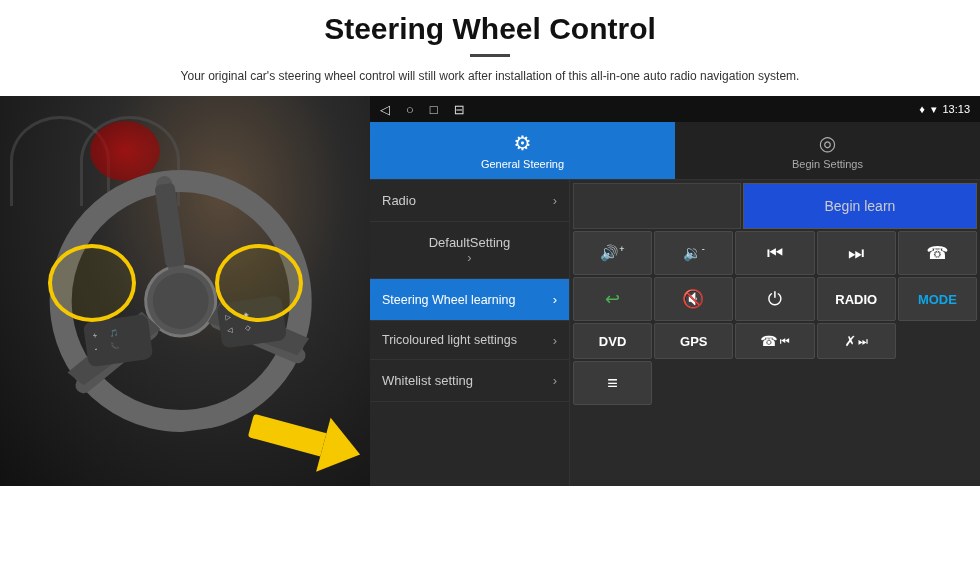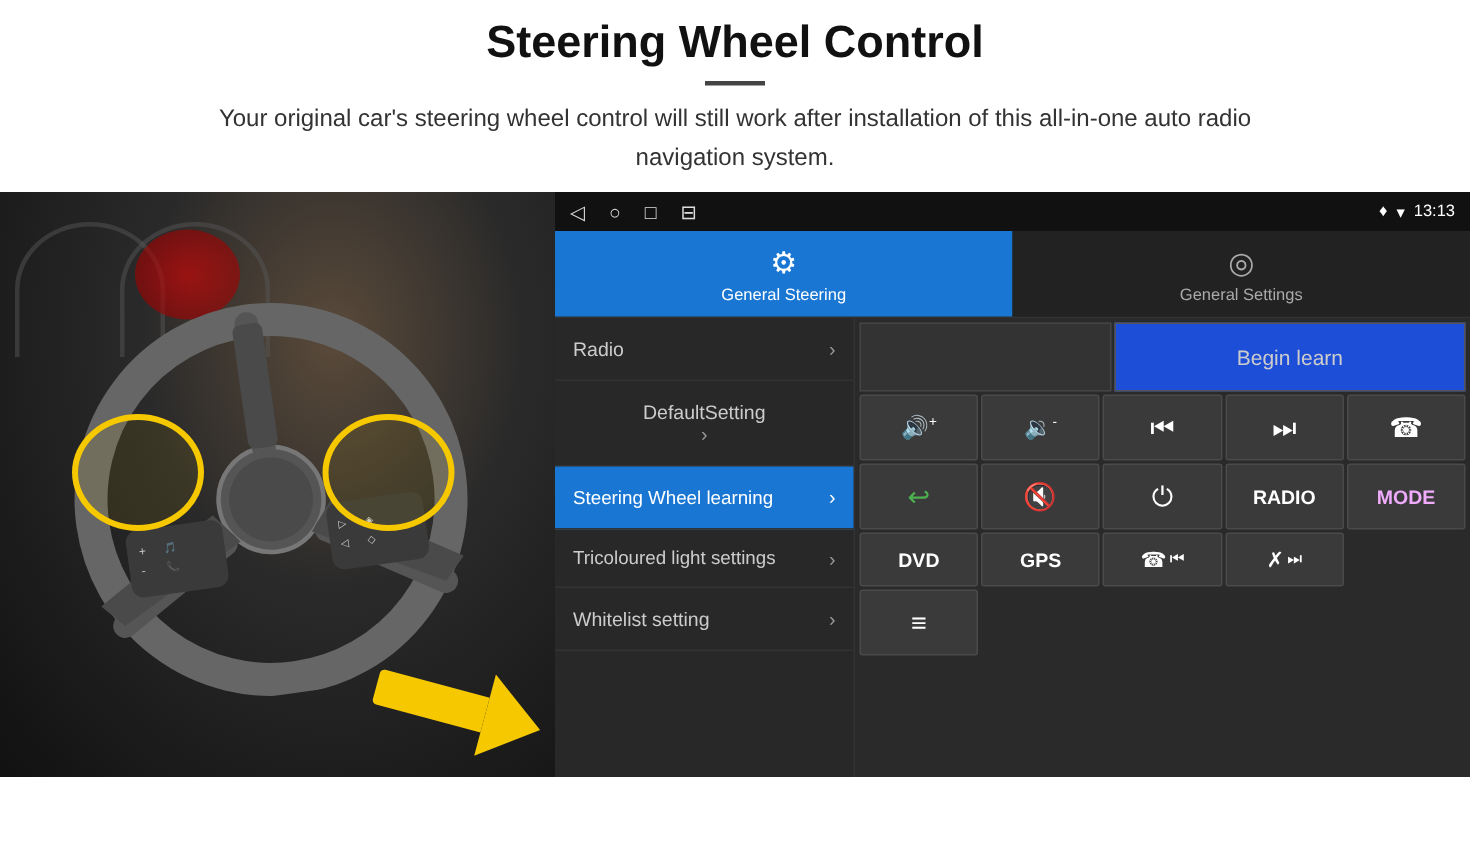--- a/index.html
+++ b/index.html
@@ -10,21 +10,21 @@
       min-height: 564px;
       overflow: hidden;
     }
   </style>
 </head>
 <body>
 
 <div style="text-align:center; padding: 12px 60px 10px;">
   <h1 style="font-size:30px; font-weight:900; color:#111; margin-bottom:8px;">Steering Wheel Control</h1>
   <div style="width:40px; height:3px; background:#444; margin:0 auto 10px;"></div>
-  <p style="font-size:16px; color:#333; line-height:1.6; max-width:700px; margin:0 auto;">Your original car's steering wheel control will still work after installation of this all-in-one auto radio navigation system.</p>
+  <p style="font-size:12px; color:#333; line-height:1.6; max-width:700px; margin:0 auto;">Your original car's steering wheel control will still work after installation of this all-in-one auto radio navigation system.</p>
 </div>
 
 <div style="display:flex; width:980px; height:390px;">
 
   <div style="width:370px; height:390px; background:linear-gradient(160deg,#3d3d3d 0%,#1a1a1a 50%,#2a2a2a 100%); position:relative; overflow:hidden; flex-shrink:0;">
 
     <div style="position:absolute; top:0; left:0; right:0; bottom:0; background:radial-gradient(ellipse at 60% 25%, #5a4a3a 0%, #2a2a2a 40%, #111 100%);"></div>
 
     <div style="position:absolute; top:20px; left:10px; width:100px; height:90px; border-radius:50% 50% 0 0; border:3px solid #555; border-bottom:none; opacity:0.5;"></div>
     <div style="position:absolute; top:20px; left:80px; width:100px; height:90px; border-radius:50% 50% 0 0; border:3px solid #555; border-bottom:none; opacity:0.5;"></div>
@@ -87,21 +87,21 @@
       </div>
     </div>
 
     <div style="display:flex; height:58px; background:#222; border-bottom:1px solid #333;">
       <div style="flex:1; display:flex; flex-direction:column; align-items:center; justify-content:center; background:#1976d2; color:#fff; font-size:11px; gap:3px; cursor:pointer;">
         <span style="font-size:20px;">⚙</span>
         <span>General Steering</span>
       </div>
       <div style="flex:1; display:flex; flex-direction:column; align-items:center; justify-content:center; background:#222; color:#aaa; font-size:11px; gap:3px; cursor:pointer;">
         <span style="font-size:20px;">◎</span>
-        <span>General Settings</span>
+        <span>Begin Settings</span>
       </div>
     </div>
 
     <div style="display:flex; flex:1; overflow:hidden;">
 
       <div style="width:200px; background:#282828; border-right:1px solid #333; flex-shrink:0;">
         <div style="padding:13px 12px; color:#ccc; font-size:13px; border-bottom:1px solid #333; display:flex; align-items:center; justify-content:space-between; cursor:pointer;">
           <span>Radio</span>
           <span style="color:#999; font-size:13px;">›</span>
         </div>
@@ -156,21 +156,21 @@
           </div>
           <div style="background:#3a3a3a; border:1px solid #4a4a4a; color:#fff; display:flex; align-items:center; justify-content:center; font-size:18px; cursor:pointer; border-radius:2px;">
             <span>🔇</span>
           </div>
           <div style="background:#3a3a3a; border:1px solid #4a4a4a; color:#fff; display:flex; align-items:center; justify-content:center; font-size:18px; cursor:pointer; border-radius:2px;">
             <span>⏻</span>
           </div>
           <div style="background:#3a3a3a; border:1px solid #4a4a4a; color:#fff; display:flex; align-items:center; justify-content:center; font-size:13px; font-weight:bold; cursor:pointer; border-radius:2px;">
             <span>RADIO</span>
           </div>
-          <div style="background:#3a3a3a; border:1px solid #4a4a4a; color:#f0abfc; display:flex; align-items:center; justify-content:center; font-size:13px; font-weight:bold; cursor:pointer; border-radius:2px;">
+          <div style="background:#3a3a3a; border:1px solid #4a4a4a; color:#0ea5e9; display:flex; align-items:center; justify-content:center; font-size:13px; font-weight:bold; cursor:pointer; border-radius:2px;">
             <span>MODE</span>
           </div>
         </div>
 
         <div style="display:grid; grid-template-columns:repeat(5,1fr); gap:2px; height:36px;">
           <div style="background:#3a3a3a; border:1px solid #4a4a4a; color:#fff; display:flex; align-items:center; justify-content:center; font-size:13px; font-weight:bold; cursor:pointer; border-radius:2px;">
             <span>DVD</span>
           </div>
           <div style="background:#3a3a3a; border:1px solid #4a4a4a; color:#fff; display:flex; align-items:center; justify-content:center; font-size:13px; font-weight:bold; cursor:pointer; border-radius:2px;">
             <span>GPS</span>

